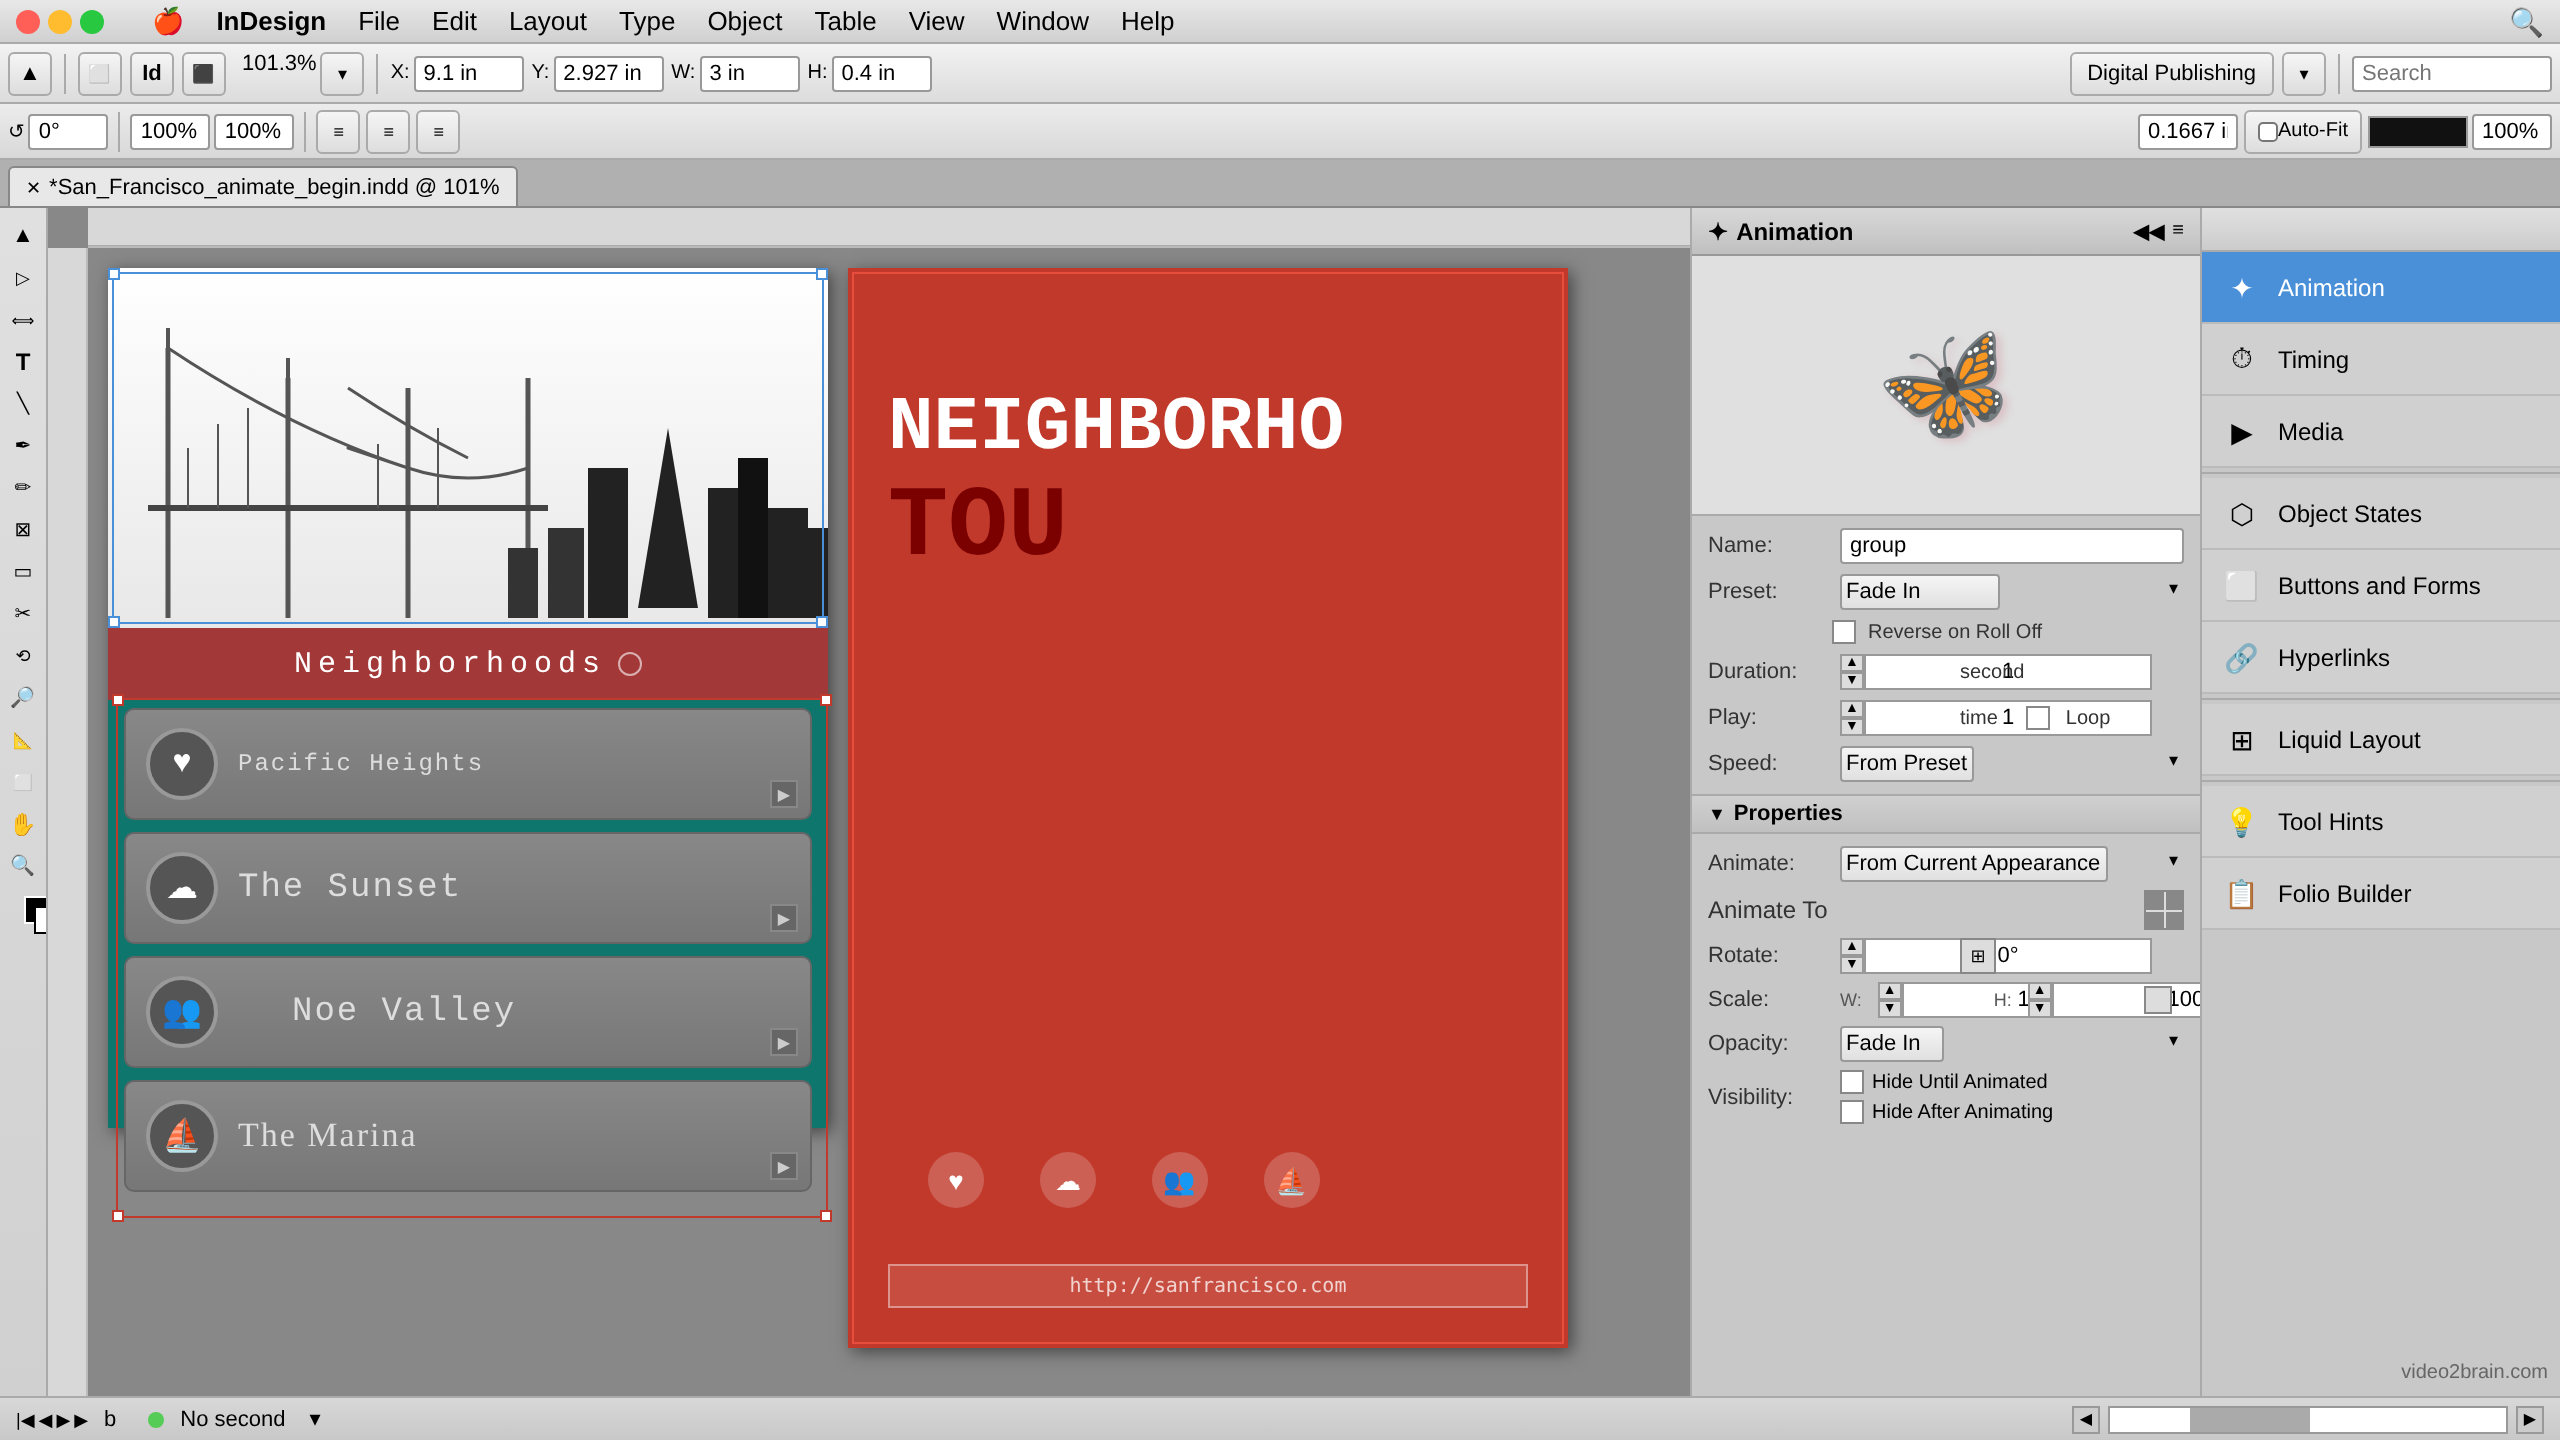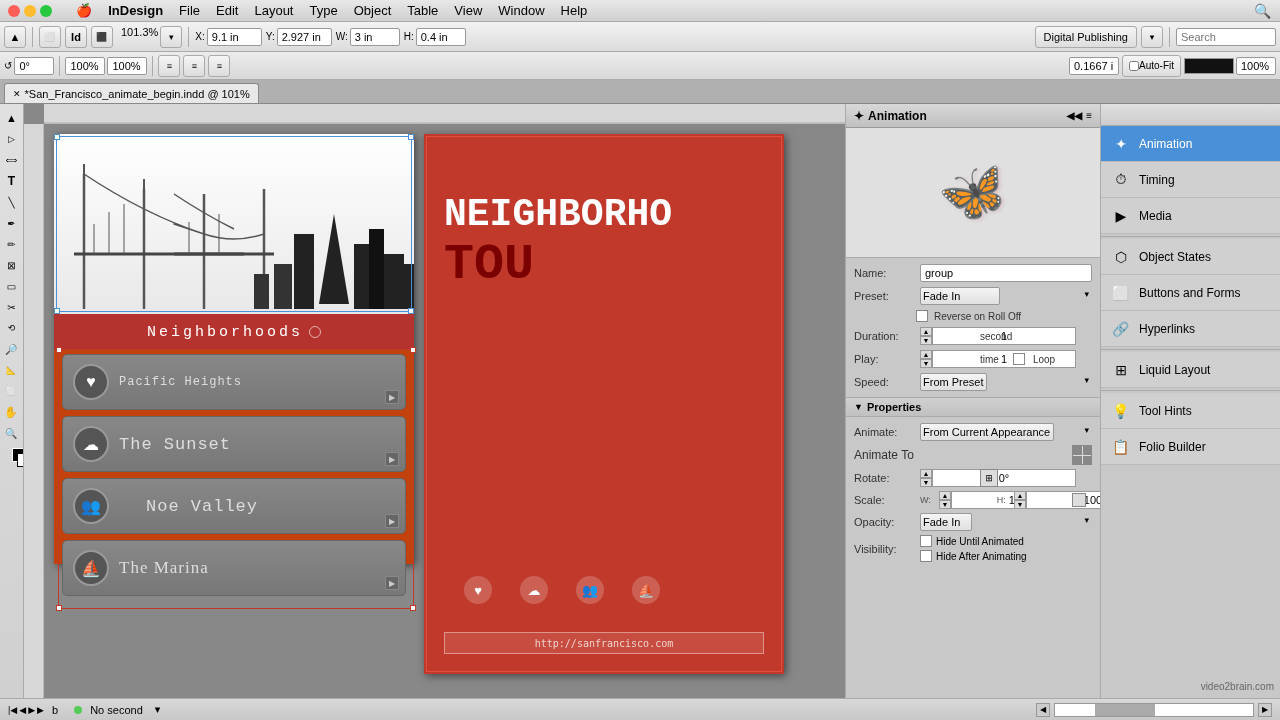--- a/index.html
+++ b/index.html
@@ -272,21 +272,21 @@
       <svg width="100%" height="20" style="overflow:visible;">
         <line x1="0" y1="19" x2="2000" y2="19" stroke="#aaa" stroke-width="1"></line>
 
       </svg>
     </div>
 
     <div style="position:absolute;top:20px;left:0;width:20px;bottom:0;background:#d8d8d8;border-right:1px solid #bbb;"></div>
 
     <div style="position:absolute;top:20px;left:20px;right:0;bottom:0;background:#888;overflow:hidden;">
 
-      <div style="position:absolute;top:10px;left:10px;width:360px;height:430px;background:#c2410c;box-shadow:2px 2px 8px rgba(0,0,0,0.5);">
+      <div style="position:absolute;top:10px;left:10px;width:360px;height:430px;background:#0f766e;box-shadow:2px 2px 8px rgba(0,0,0,0.5);">
 
         <div style="position:absolute;top:0;left:0;right:0;height:180px;background:white;overflow:hidden;">
           
           <svg width="360" height="180">
 
             <defs>
               <linearGradient id="sky" x1="0" y1="0" x2="0" y2="1">
                 <stop offset="0%" stop-color="#fff"></stop>
                 <stop offset="100%" stop-color="#e8e8e8"></stop>
               </linearGradient>

